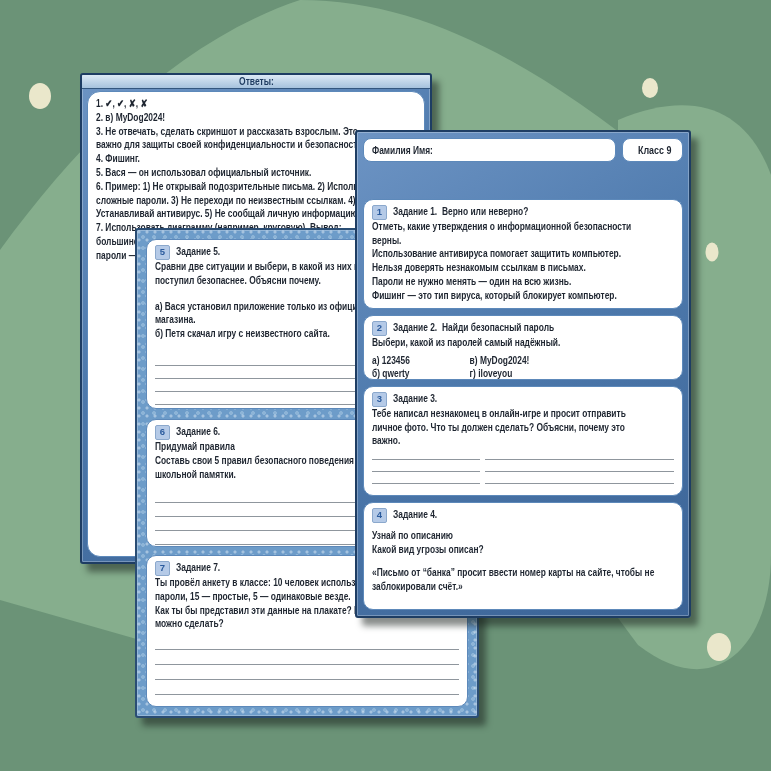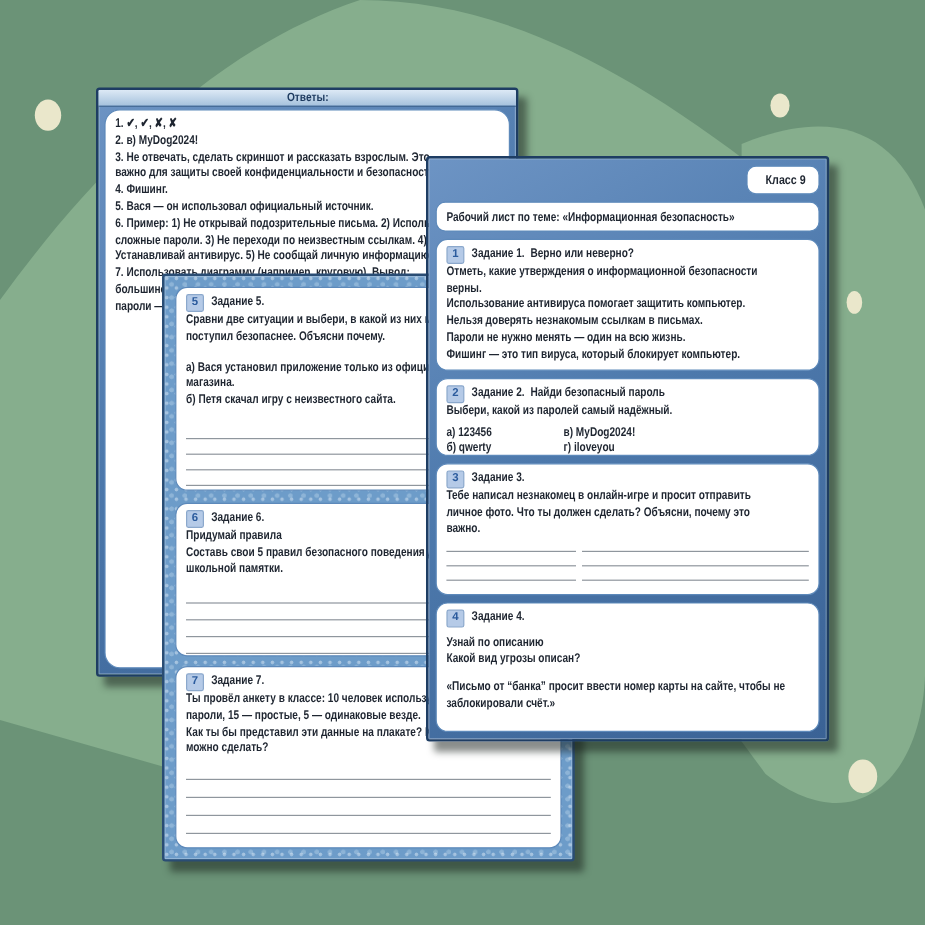--- a/index.html
+++ b/index.html
@@ -144,25 +144,25 @@
       <div class="gap4"></div>
       <div class="wl14"></div>
       <div class="wl14"></div>
       <div class="wl14"></div>
       <div class="wl14"></div>
     </div>
   </div>
 
   <div class="page" style="left:355px;top:130px;width:336px;height:488px;z-index:3;">
 
+    <div class="hbox" style="left:6px;top:6px;width:253px;height:24px;">
+      <span class="ln">Фамилия Имя:</span>
+    </div>
     <div class="hbox" style="left:265px;top:6px;right:6px;height:24px;justify-content:flex-end;">
       <span class="lnc" style="color:#1e2530;">Класс 9</span>
-    </div>
-    <div class="hbox" style="left:6px;top:36px;right:6px;height:25px;">
-      <span class="ln">Рабочий лист по теме: «Информационная безопасность»</span>
     </div>
 
     <div class="panel" style="left:6px;right:6px;top:67px;height:110px;line-height:13.7px;">
       <div class="chiprow">
         <span class="chip">1</span>
         <span class="ln"><span class="tt">Задание 1.</span><span>Верно или неверно?</span></span>
       </div>
       <div class="ln">Отметь, какие утверждения о информационной безопасности</div>
       <div class="ln">верны.</div>
       <div class="ln">Использование антивируса помогает защитить компьютер.</div>

